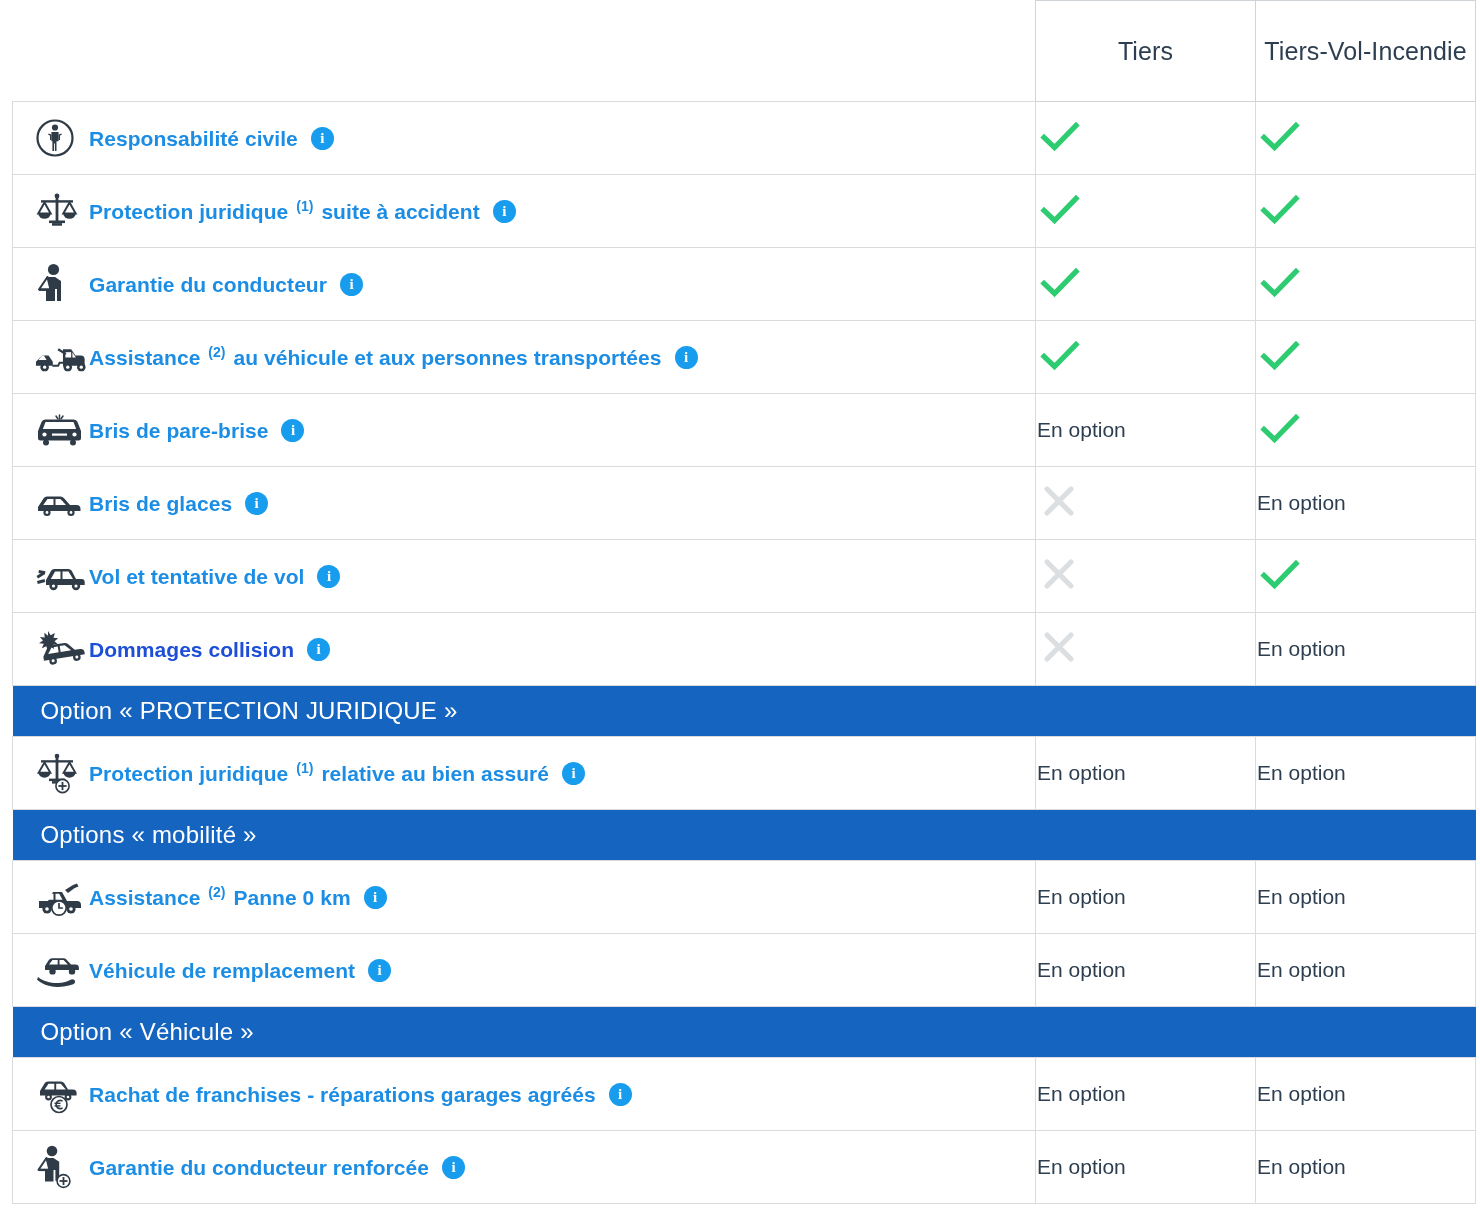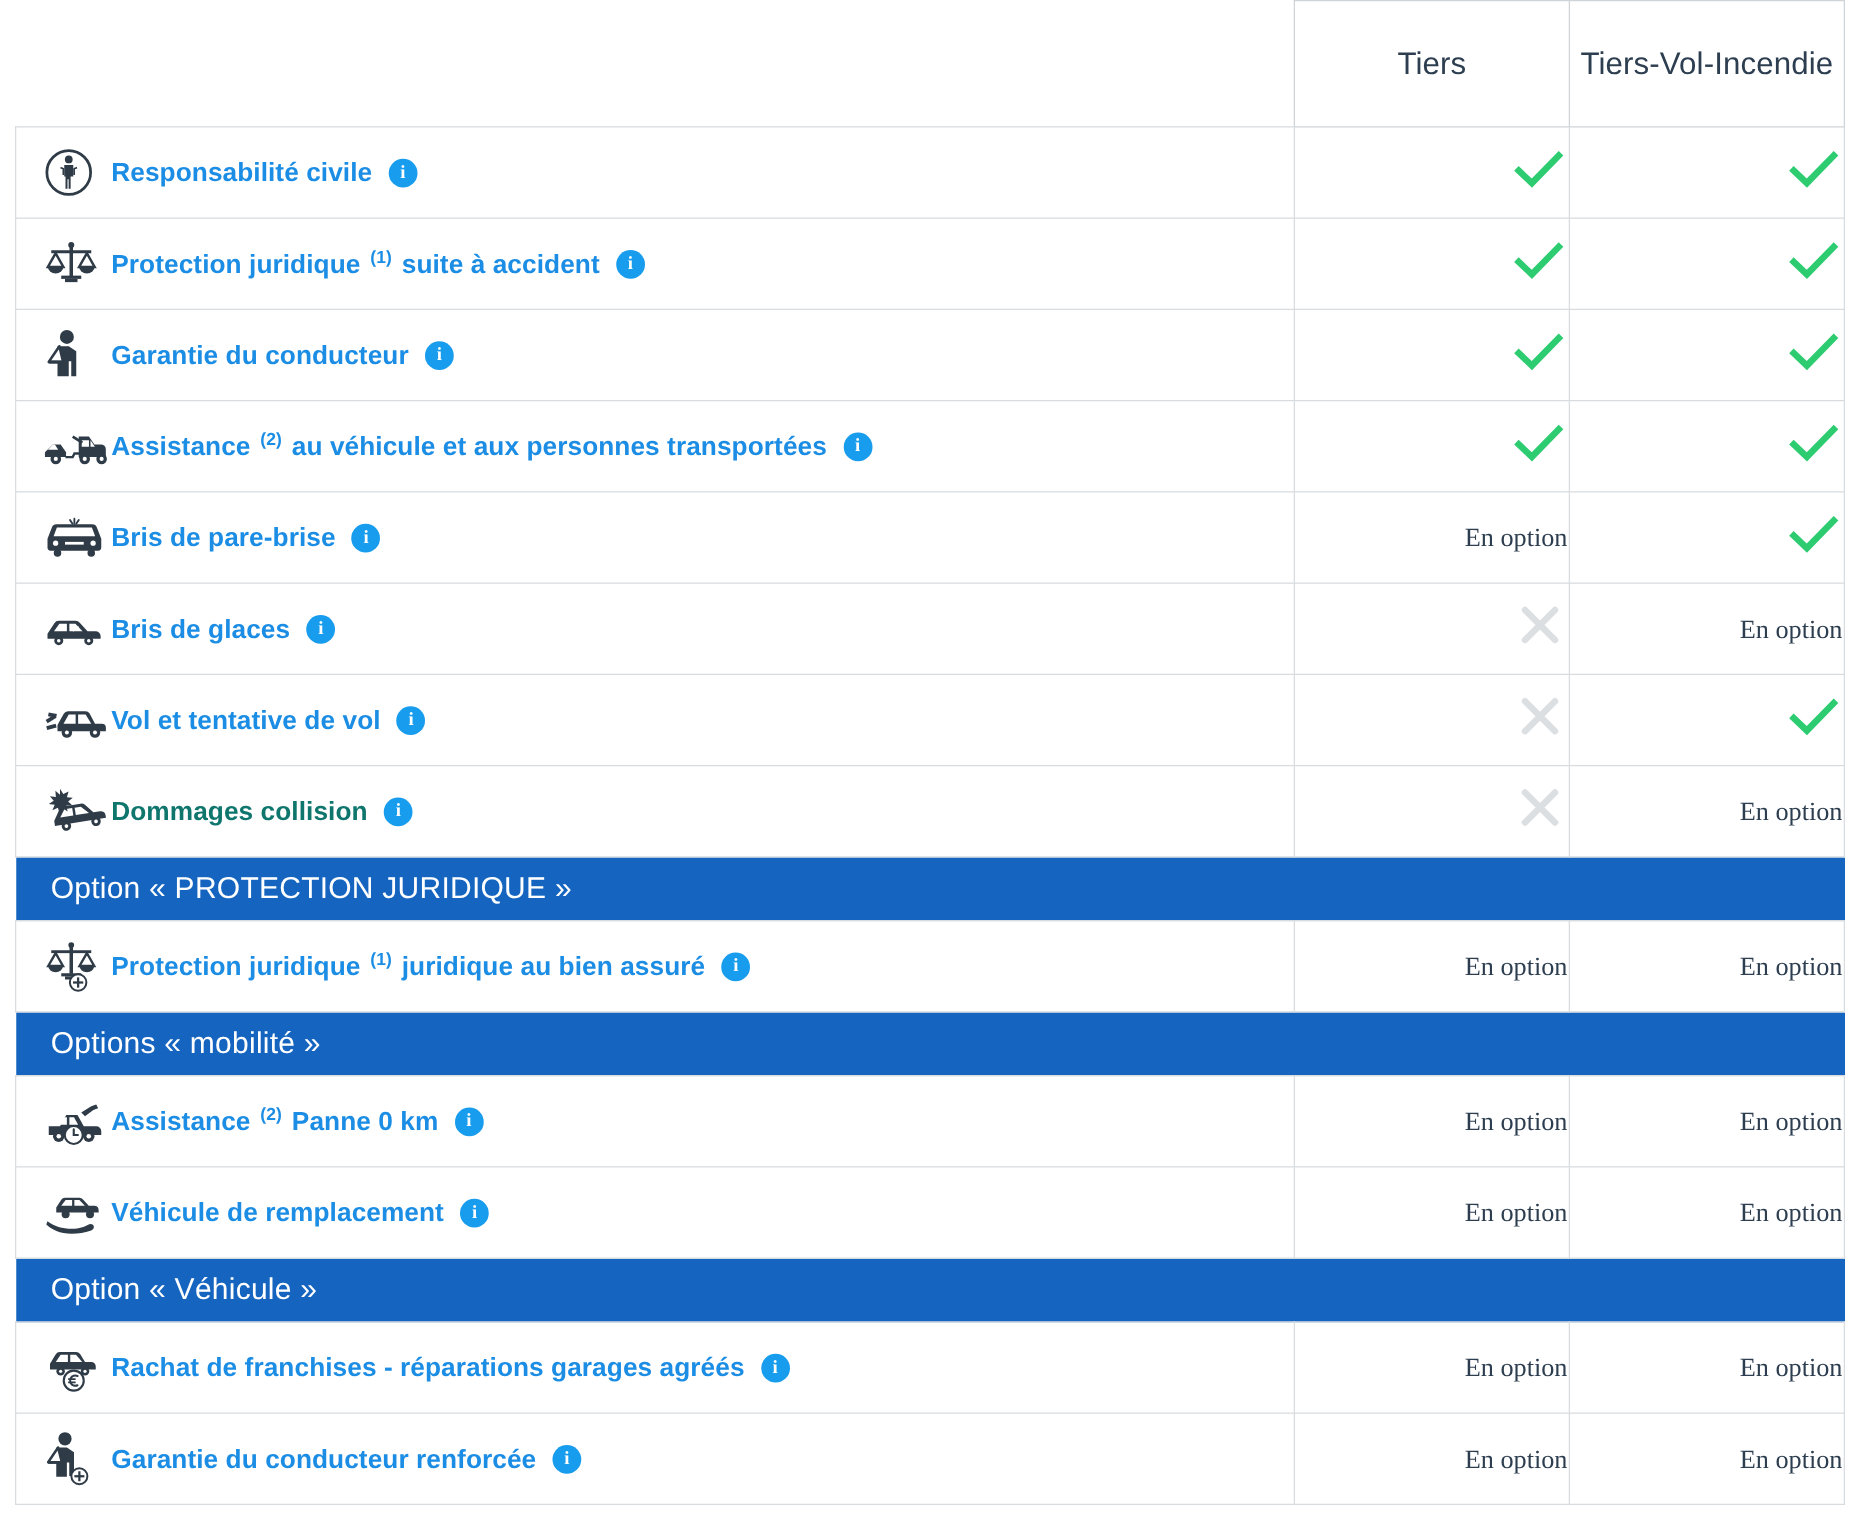--- a/index.html
+++ b/index.html
@@ -57,26 +57,25 @@
     border: 1px solid #d8dcdf;
     background: #ffffff;
     height: 70px;
     vertical-align: middle;
   }
   tr.data-row td.cell-label {
     padding: 0 0 0 22px;
     text-align: left;
   }
   tr.data-row td.cell-val {
-    text-align: right;
+    text-align: left;
     color: #2d3e50;
     font-size: 21px;
     font-weight: normal;
     white-space: nowrap;
-    font-family: Liberation Serif, serif;
   }
 
   .lbl-wrap {
     display: flex;
     align-items: center;
     gap: 0;
     line-height: 1;
   }
   .lbl-icon {
     width: 54px;
@@ -90,21 +89,21 @@
   .lbl-icon svg { display: block; }
 
   .lbl-text {
     font-size: 21px;
     font-weight: bold;
     color: #1c8de4;
     letter-spacing: 0.05px;
     white-space: nowrap;
     margin-right: 13px;
   }
-  .lbl-text.dark { color: #0f766e; }
+  .lbl-text.dark { color: #1d4ed8; }
   .lbl-text sup {
     font-size: 14px;
     font-weight: bold;
     vertical-align: super;
     line-height: 0;
     padding: 0 2px 0 2px;
   }
 
   .info-icon {
     width: 23px;
@@ -394,21 +393,21 @@
       <circle cx="22" cy="5" r="2.3" fill="#2f3b47"></circle>
       <path d="M9.5 11.5 L3.6 21.8 h11.8 z" fill="none" stroke="#2f3b47" stroke-width="1.9"></path>
       <path d="M3.6 21.8 a5.9 5 0 0 0 11.8 0 z" fill="#2f3b47"></path>
       <path d="M34.5 11.5 L28.6 21.8 h11.8 z" fill="none" stroke="#2f3b47" stroke-width="1.9"></path>
       <path d="M28.6 21.8 a5.9 5 0 0 0 11.8 0 z" fill="#2f3b47"></path>
       <circle cx="27.5" cy="35" r="6.6" fill="#ffffff" stroke="#2f3b47" stroke-width="1.6"></circle>
       <rect x="26.6" y="30.9" width="1.8" height="8.2" fill="#2f3b47"></rect>
       <rect x="23.4" y="34.1" width="8.2" height="1.8" fill="#2f3b47"></rect>
     </svg>
               </span>
-              <span class="lbl-text"><span>Protection juridique</span> <sup>(1)</sup> <span>juridique au bien assuré</span></span>
+              <span class="lbl-text"><span>Protection juridique</span> <sup>(1)</sup> <span>relative au bien assuré</span></span>
               <span class="info-icon">i</span>
             </div>
           </td>
           <td class="cell-val">En option</td>
           <td class="cell-val">En option</td>
         </tr>
         <tr class="section-row">
           <td colspan="3">Options « mobilité »</td>
         </tr>
         <tr class="data-row">

